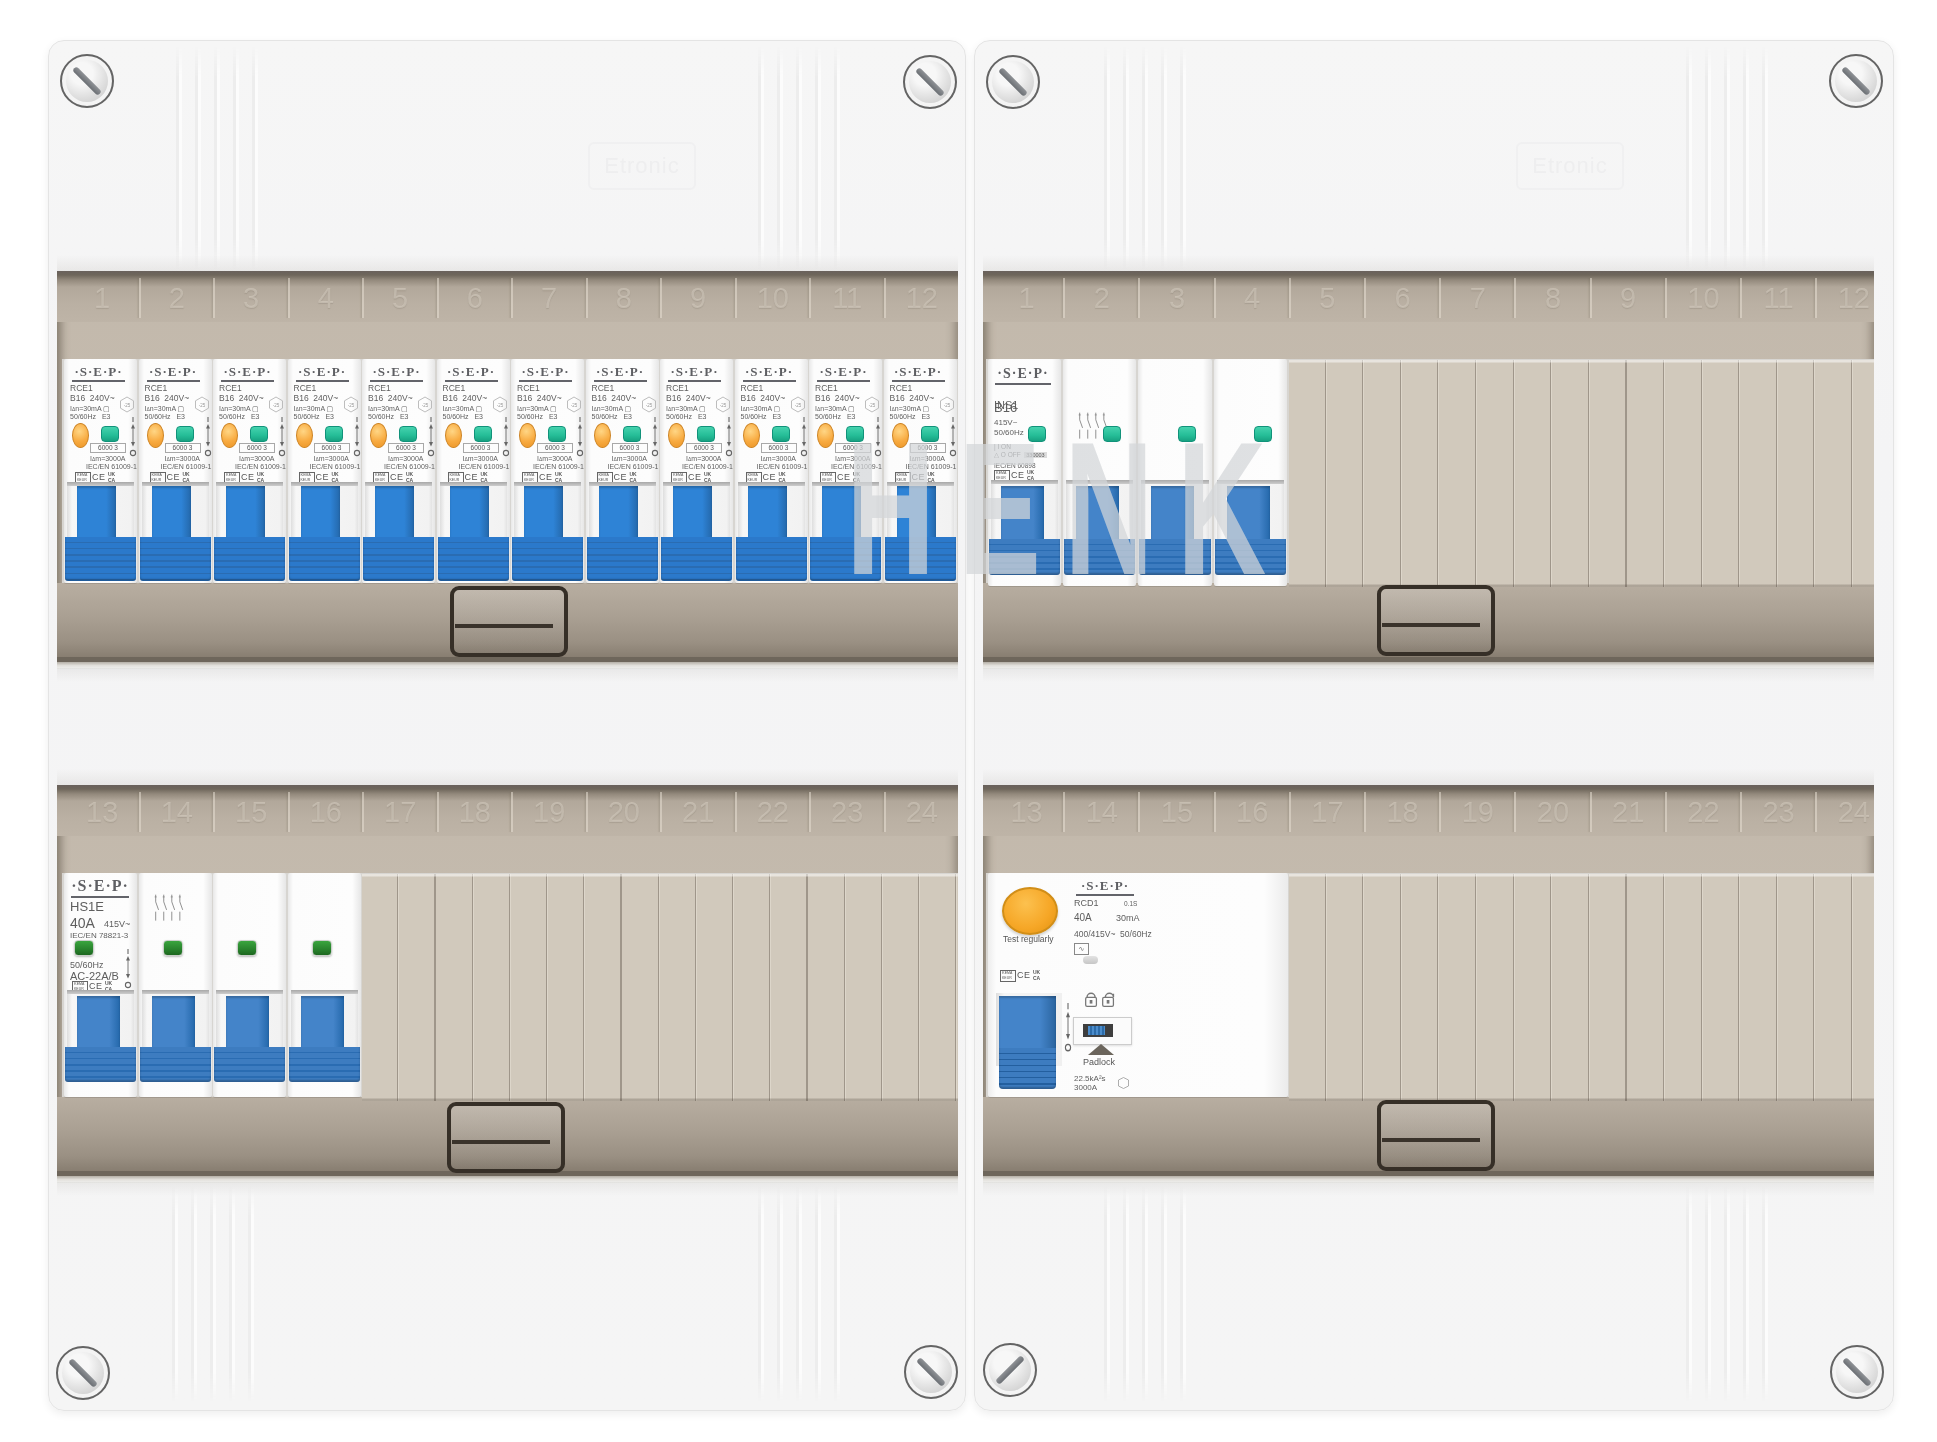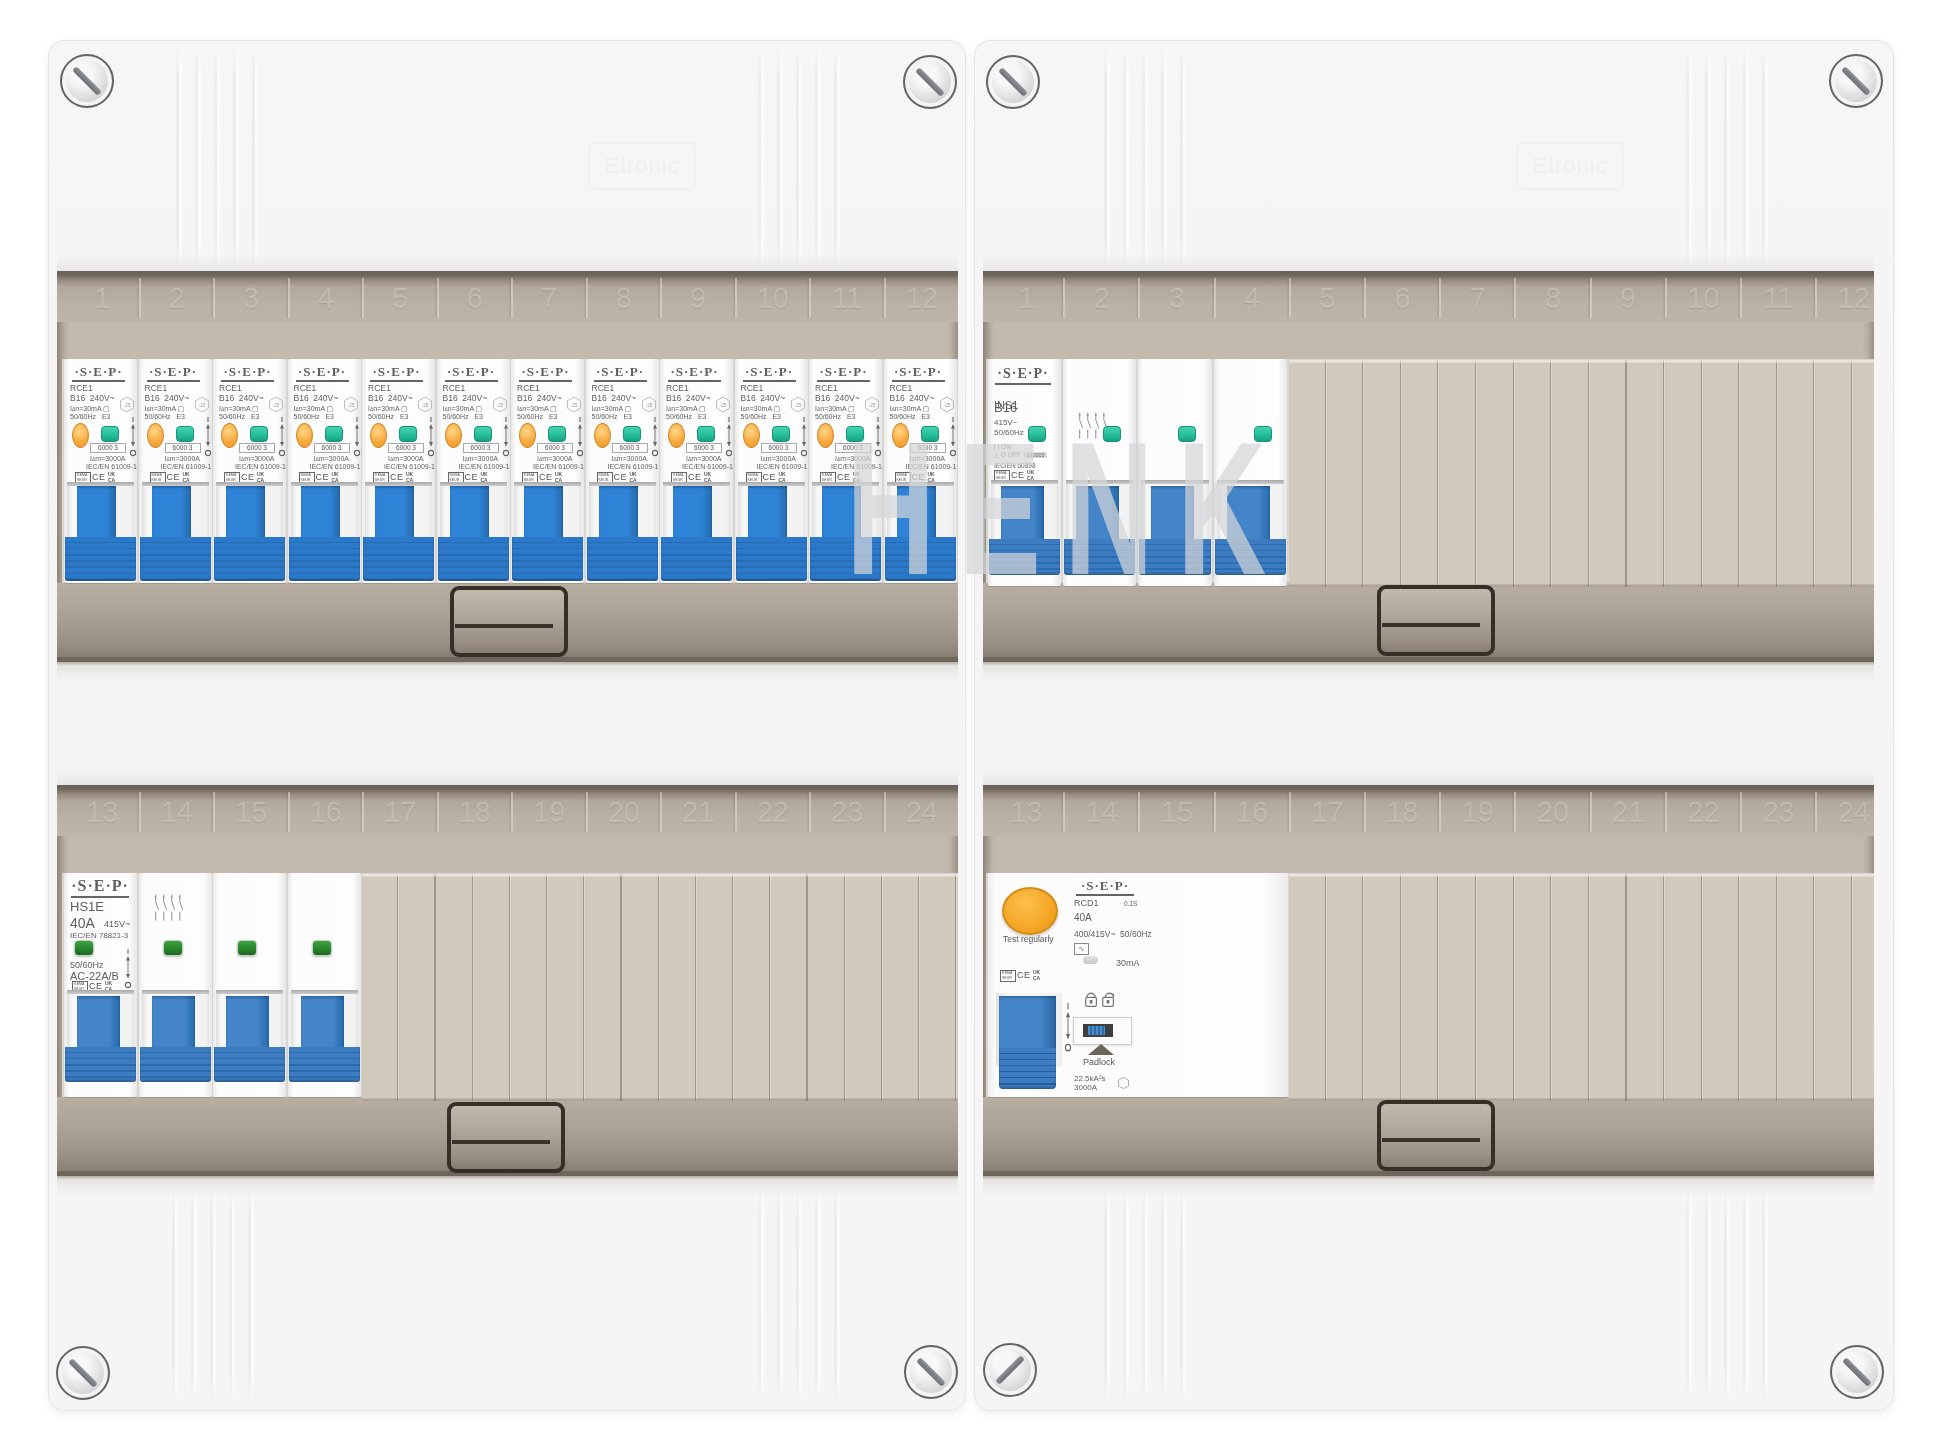--- a/index.html
+++ b/index.html
@@ -672,21 +672,21 @@
     <div style="position:absolute;left:288.5px;top:1047px;width:71px;height:35px;border-radius:0 0 3px 3px;background:repeating-linear-gradient(180deg,#3d7cc0 0 4.7px,#2a6cb2 4.7px 6.2px);box-shadow:inset 0 -2px 2px rgba(0,0,0,.25);"></div>
 
 <div class="mod" style="left:988px;top:873px;width:299.6px;height:224px;background:linear-gradient(90deg,#ededed 0,#fcfcfc 8px,#fdfdfd 92%,#ebebeb 100%);"></div>
     <div style="position:absolute;left:1002px;top:887px;width:52px;height:44px;border-radius:50%;background:radial-gradient(circle at 42% 33%,#fcc14f,#f6a727 58%,#e3920f);border:2px solid #d18e18;box-shadow:0 2px 3px rgba(0,0,0,.18);"></div>
     <div class="t" style="left:1003px;top:935px;font-size:8.5px;color:#555;">Test regularly</div>
     <div class="seplogo" style="left:1076px;top:879px;width:58px;font-size:13px;text-align:center;letter-spacing:1px;">·S·E·P·</div>
     <div style="position:absolute;left:1076px;top:894px;width:58px;height:2px;background:#63646a;"></div>
     <div class="t" style="left:1074px;top:899px;font-size:9px;color:#5e5e5e;">RCD1</div>
     <div class="t" style="left:1124px;top:901px;font-size:6.5px;color:#5e5e5e;">0.1S</div>
     <div class="t" style="left:1074px;top:913px;font-size:10px;color:#5e5e5e;">40A</div>
-    <div class="t" style="left:1116px;top:914px;font-size:9px;color:#5e5e5e;margin-top:45px;">30mA</div>
+    <div class="t" style="left:1116px;top:914px;font-size:9px;color:#5e5e5e;">30mA</div>
     <div class="t" style="left:1074px;top:930px;font-size:8.5px;color:#5e5e5e;">400/415V~&nbsp; 50/60Hz</div>
     <div style="position:absolute;left:1074px;top:943px;width:13px;height:10px;border:1px solid #888;color:#666;font-size:7px;line-height:9px;text-align:center;">∿</div>
     <div style="position:absolute;left:1083px;top:956px;width:15px;height:8px;border-radius:4px;background:linear-gradient(180deg,#e3e3e3,#c6c6c6);"></div>
     <div class="certK" style="left:1000px;top:970px;width:13px;height:10px;font-size:4px;line-height:1.1;overflow:hidden;padding-left:1px;">K<span style="font-size:3.5px">EMA<br>KEUR</span></div>
     <div class="t" style="left:1017px;top:971px;font-size:9px;color:#555;letter-spacing:.5px;">CE</div>
     <div class="t" style="left:1033px;top:970px;font-size:5px;color:#555;font-weight:bold;line-height:1.1;">UK<br>CA</div>
     <div style="position:absolute;left:996px;top:993px;width:66px;height:73px;background:linear-gradient(90deg,#dedede 0,#f5f5f5 8px,#f0f0f0 100%);"></div>
     <div style="position:absolute;left:999px;top:996px;width:57px;height:52px;background:linear-gradient(90deg,#4484c9 0,#4484c9 72%,#2a649f 100%);box-shadow:inset 0 2px 2px rgba(0,0,0,.2);"></div>
     <div style="position:absolute;left:999px;top:1048px;width:57px;height:41px;border-radius:0 0 4px 4px;background:repeating-linear-gradient(180deg,#3d7cc0 0 4.6px,#235f9f 4.6px 6.1px);box-shadow:inset 0 -2px 2px rgba(0,0,0,.25);"></div>
     <svg style="position:absolute;left:1064px;top:1003px;" width="8" height="52" viewBox="0 0 8 42" preserveAspectRatio="none">

